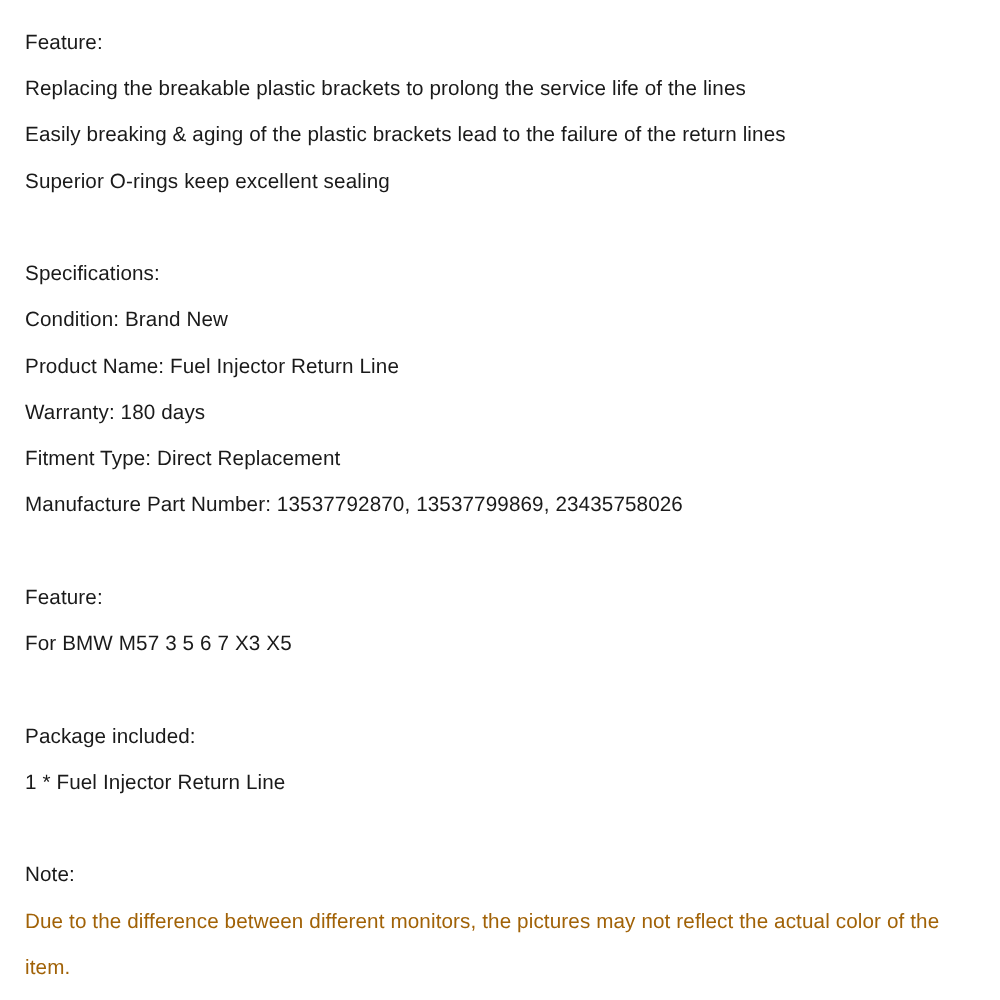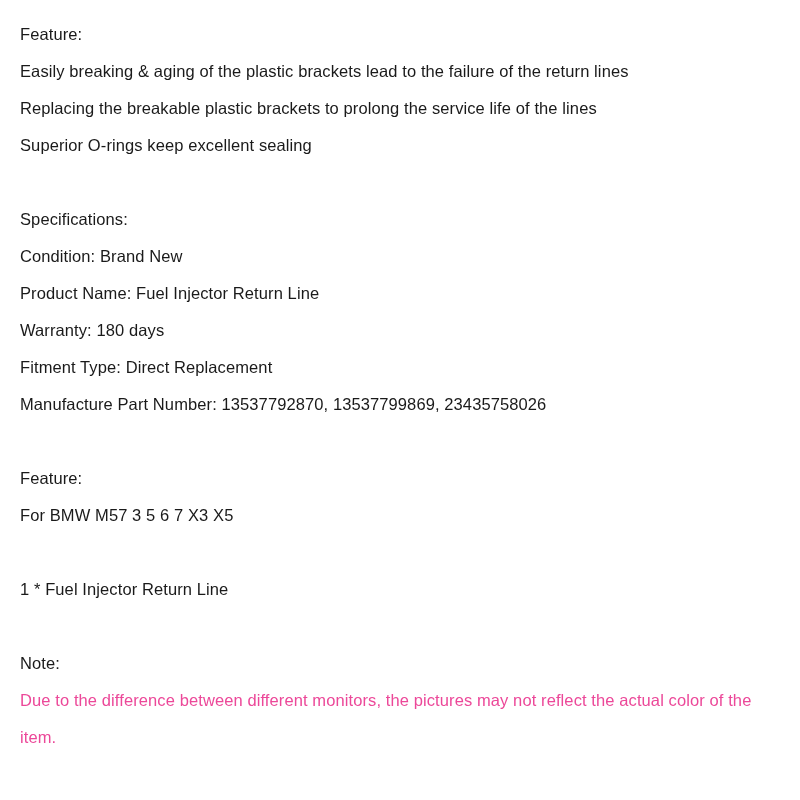--- a/index.html
+++ b/index.html
@@ -31,33 +31,33 @@
     white-space: pre-wrap;
     color: #1a1a1a;
   }
   .spacer {
     height: 37px;
   }
   .wrap-line {
     font-size: 16.5px;
     line-height: 37px;
     letter-spacing: 0.1px;
-    color: #ec4899;
+    color: #a16207;
     max-width: 762px;
   }
 </style>
 </head>
 <body>
 
 <div class="page">
 
   <div class="block">
     <div class="line">Feature:</div>
+    <div class="line">Replacing the breakable plastic brackets to prolong the service life of the lines</div>
     <div class="line">Easily breaking &amp; aging of the plastic brackets lead to the failure of the return lines</div>
-    <div class="line">Replacing the breakable plastic brackets to prolong the service life of the lines</div>
     <div class="line">Superior O-rings keep excellent sealing</div>
   </div>
 
   <div class="spacer"></div>
 
   <div class="block">
     <div class="line">Specifications:</div>
     <div class="line">Condition: Brand New</div>
     <div class="line">Product Name: Fuel Injector Return Line</div>
     <div class="line">Warranty: 180 days</div>
@@ -68,20 +68,21 @@
   <div class="spacer"></div>
 
   <div class="block">
     <div class="line">Feature:</div>
     <div class="line">For BMW M57 3 5 6 7 X3 X5</div>
   </div>
 
   <div class="spacer"></div>
 
   <div class="block">
+    <div class="line">Package included:</div>
     <div class="line">1 * Fuel Injector Return Line</div>
   </div>
 
   <div class="spacer"></div>
 
   <div class="block">
     <div class="line">Note:</div>
     <div class="wrap-line">Due to the difference between different monitors, the pictures may not reflect the actual color of the item.</div>
   </div>
 

